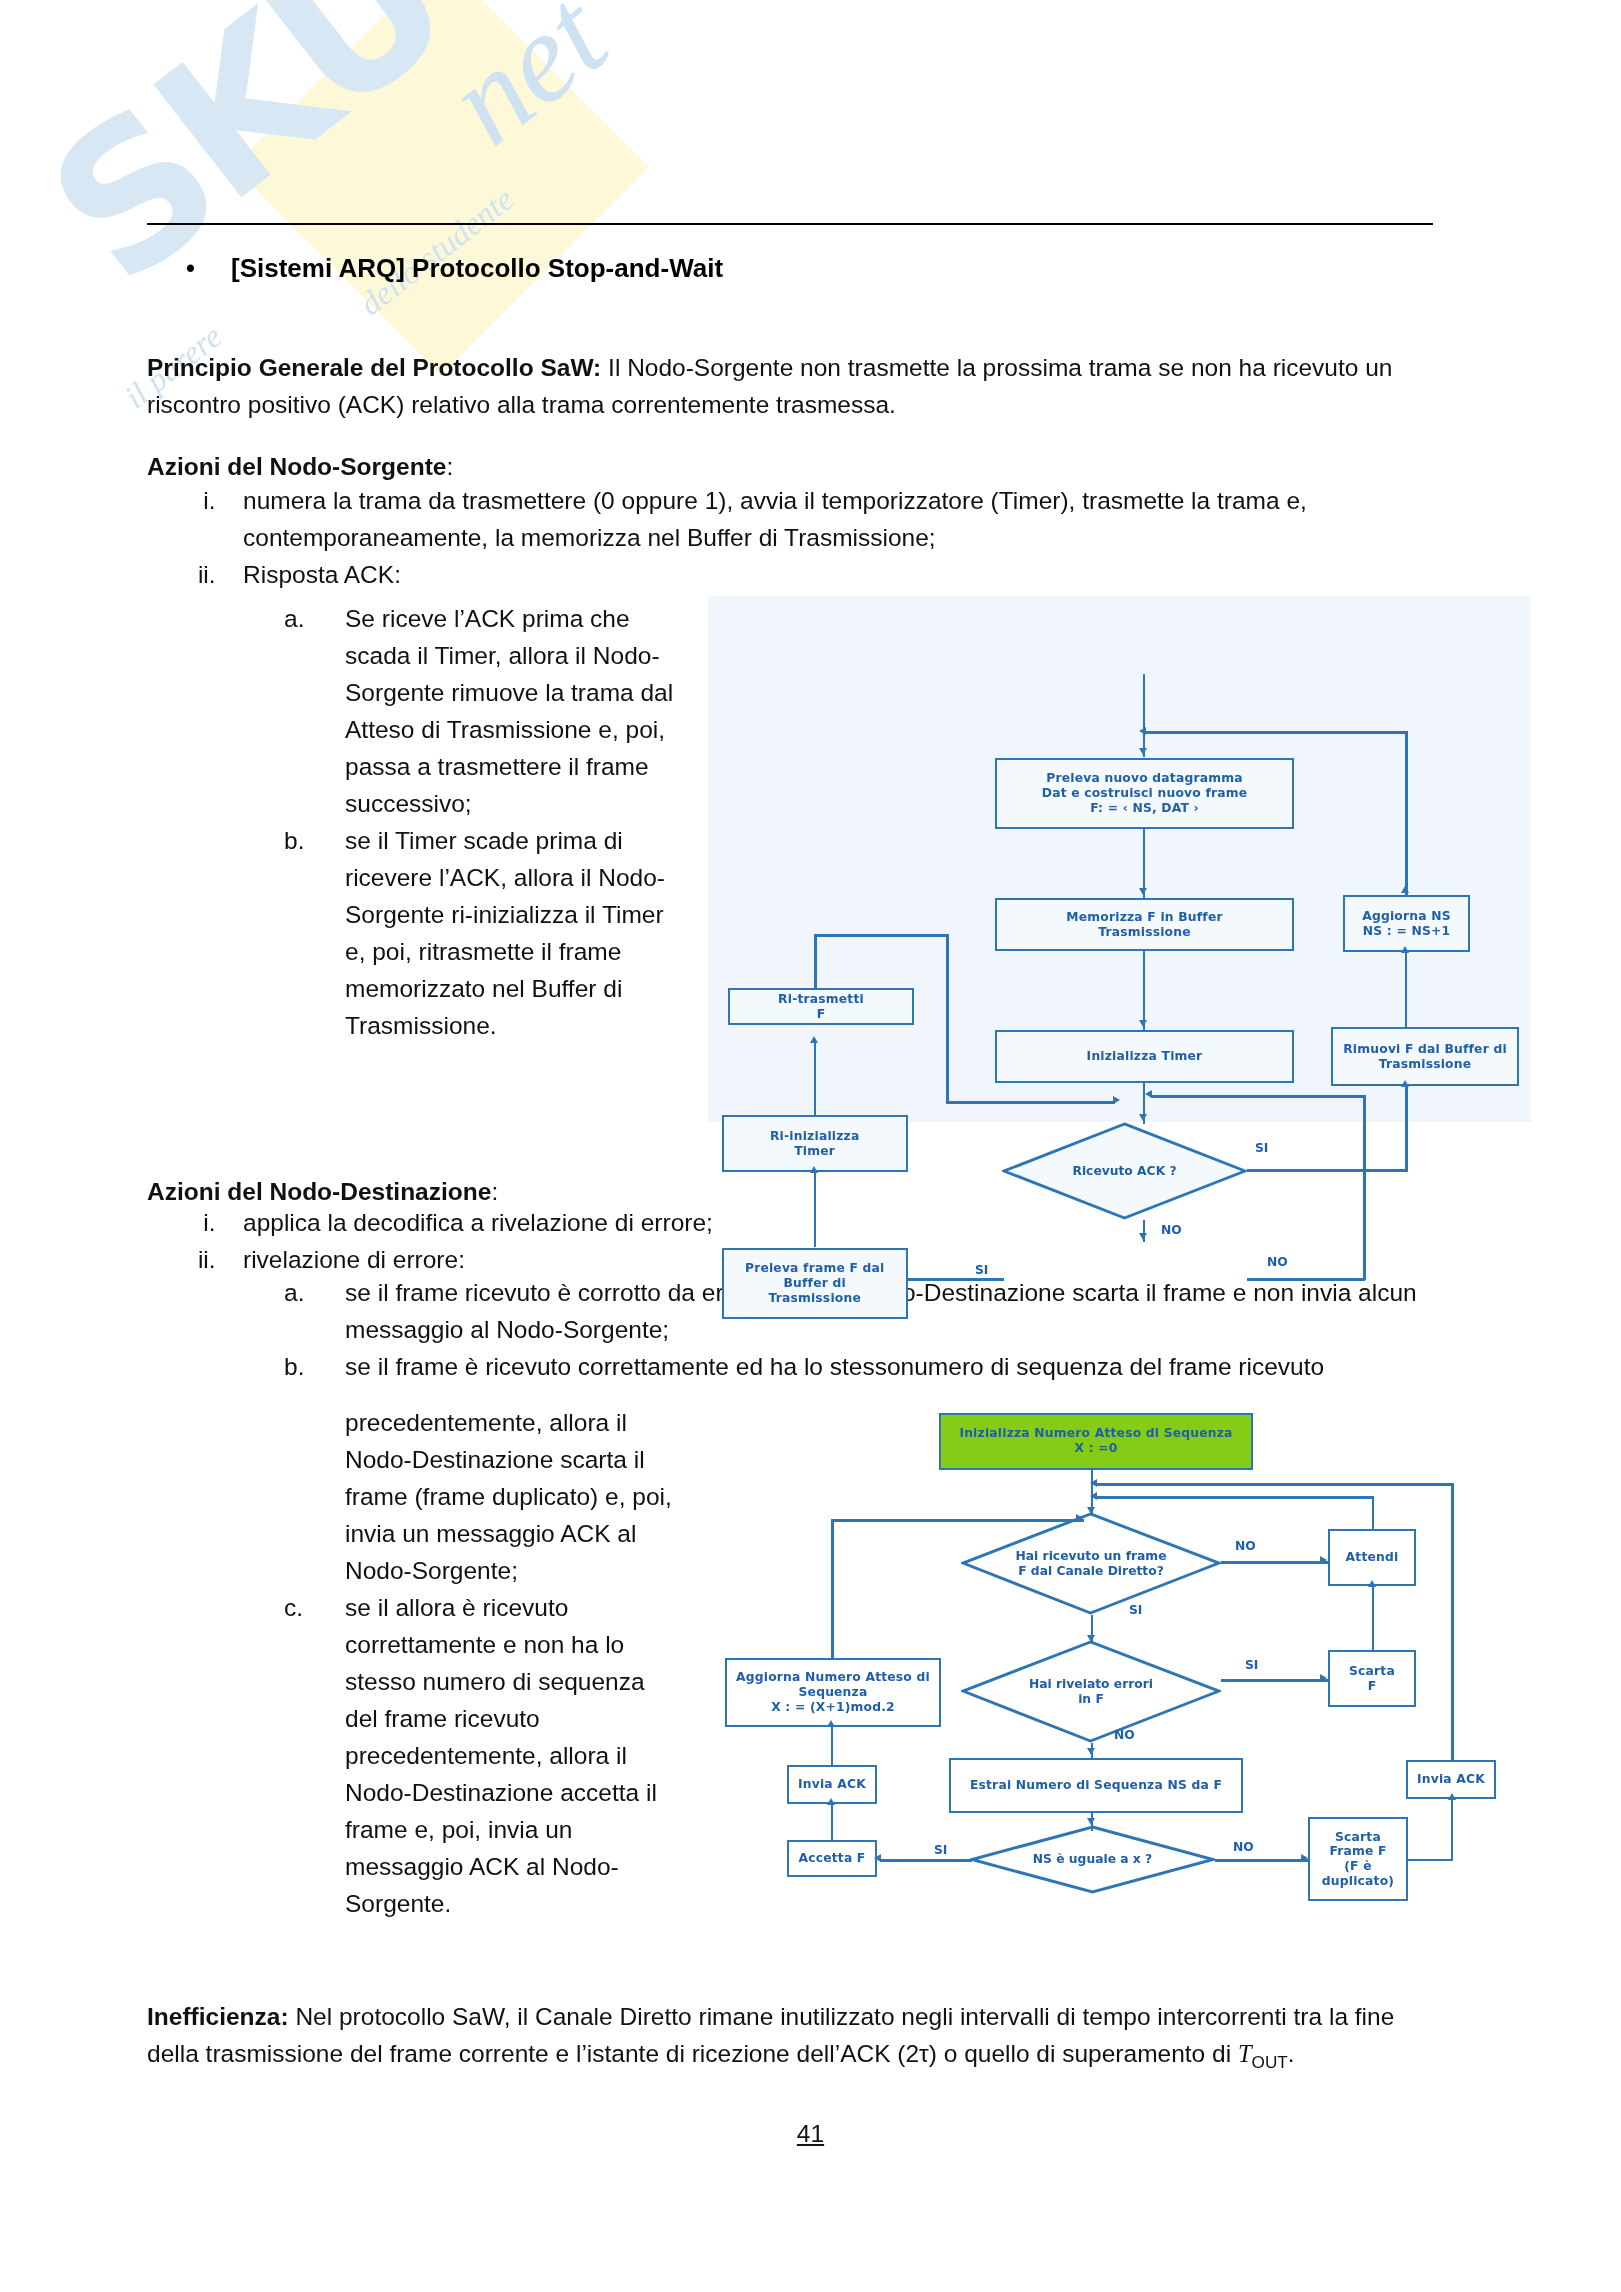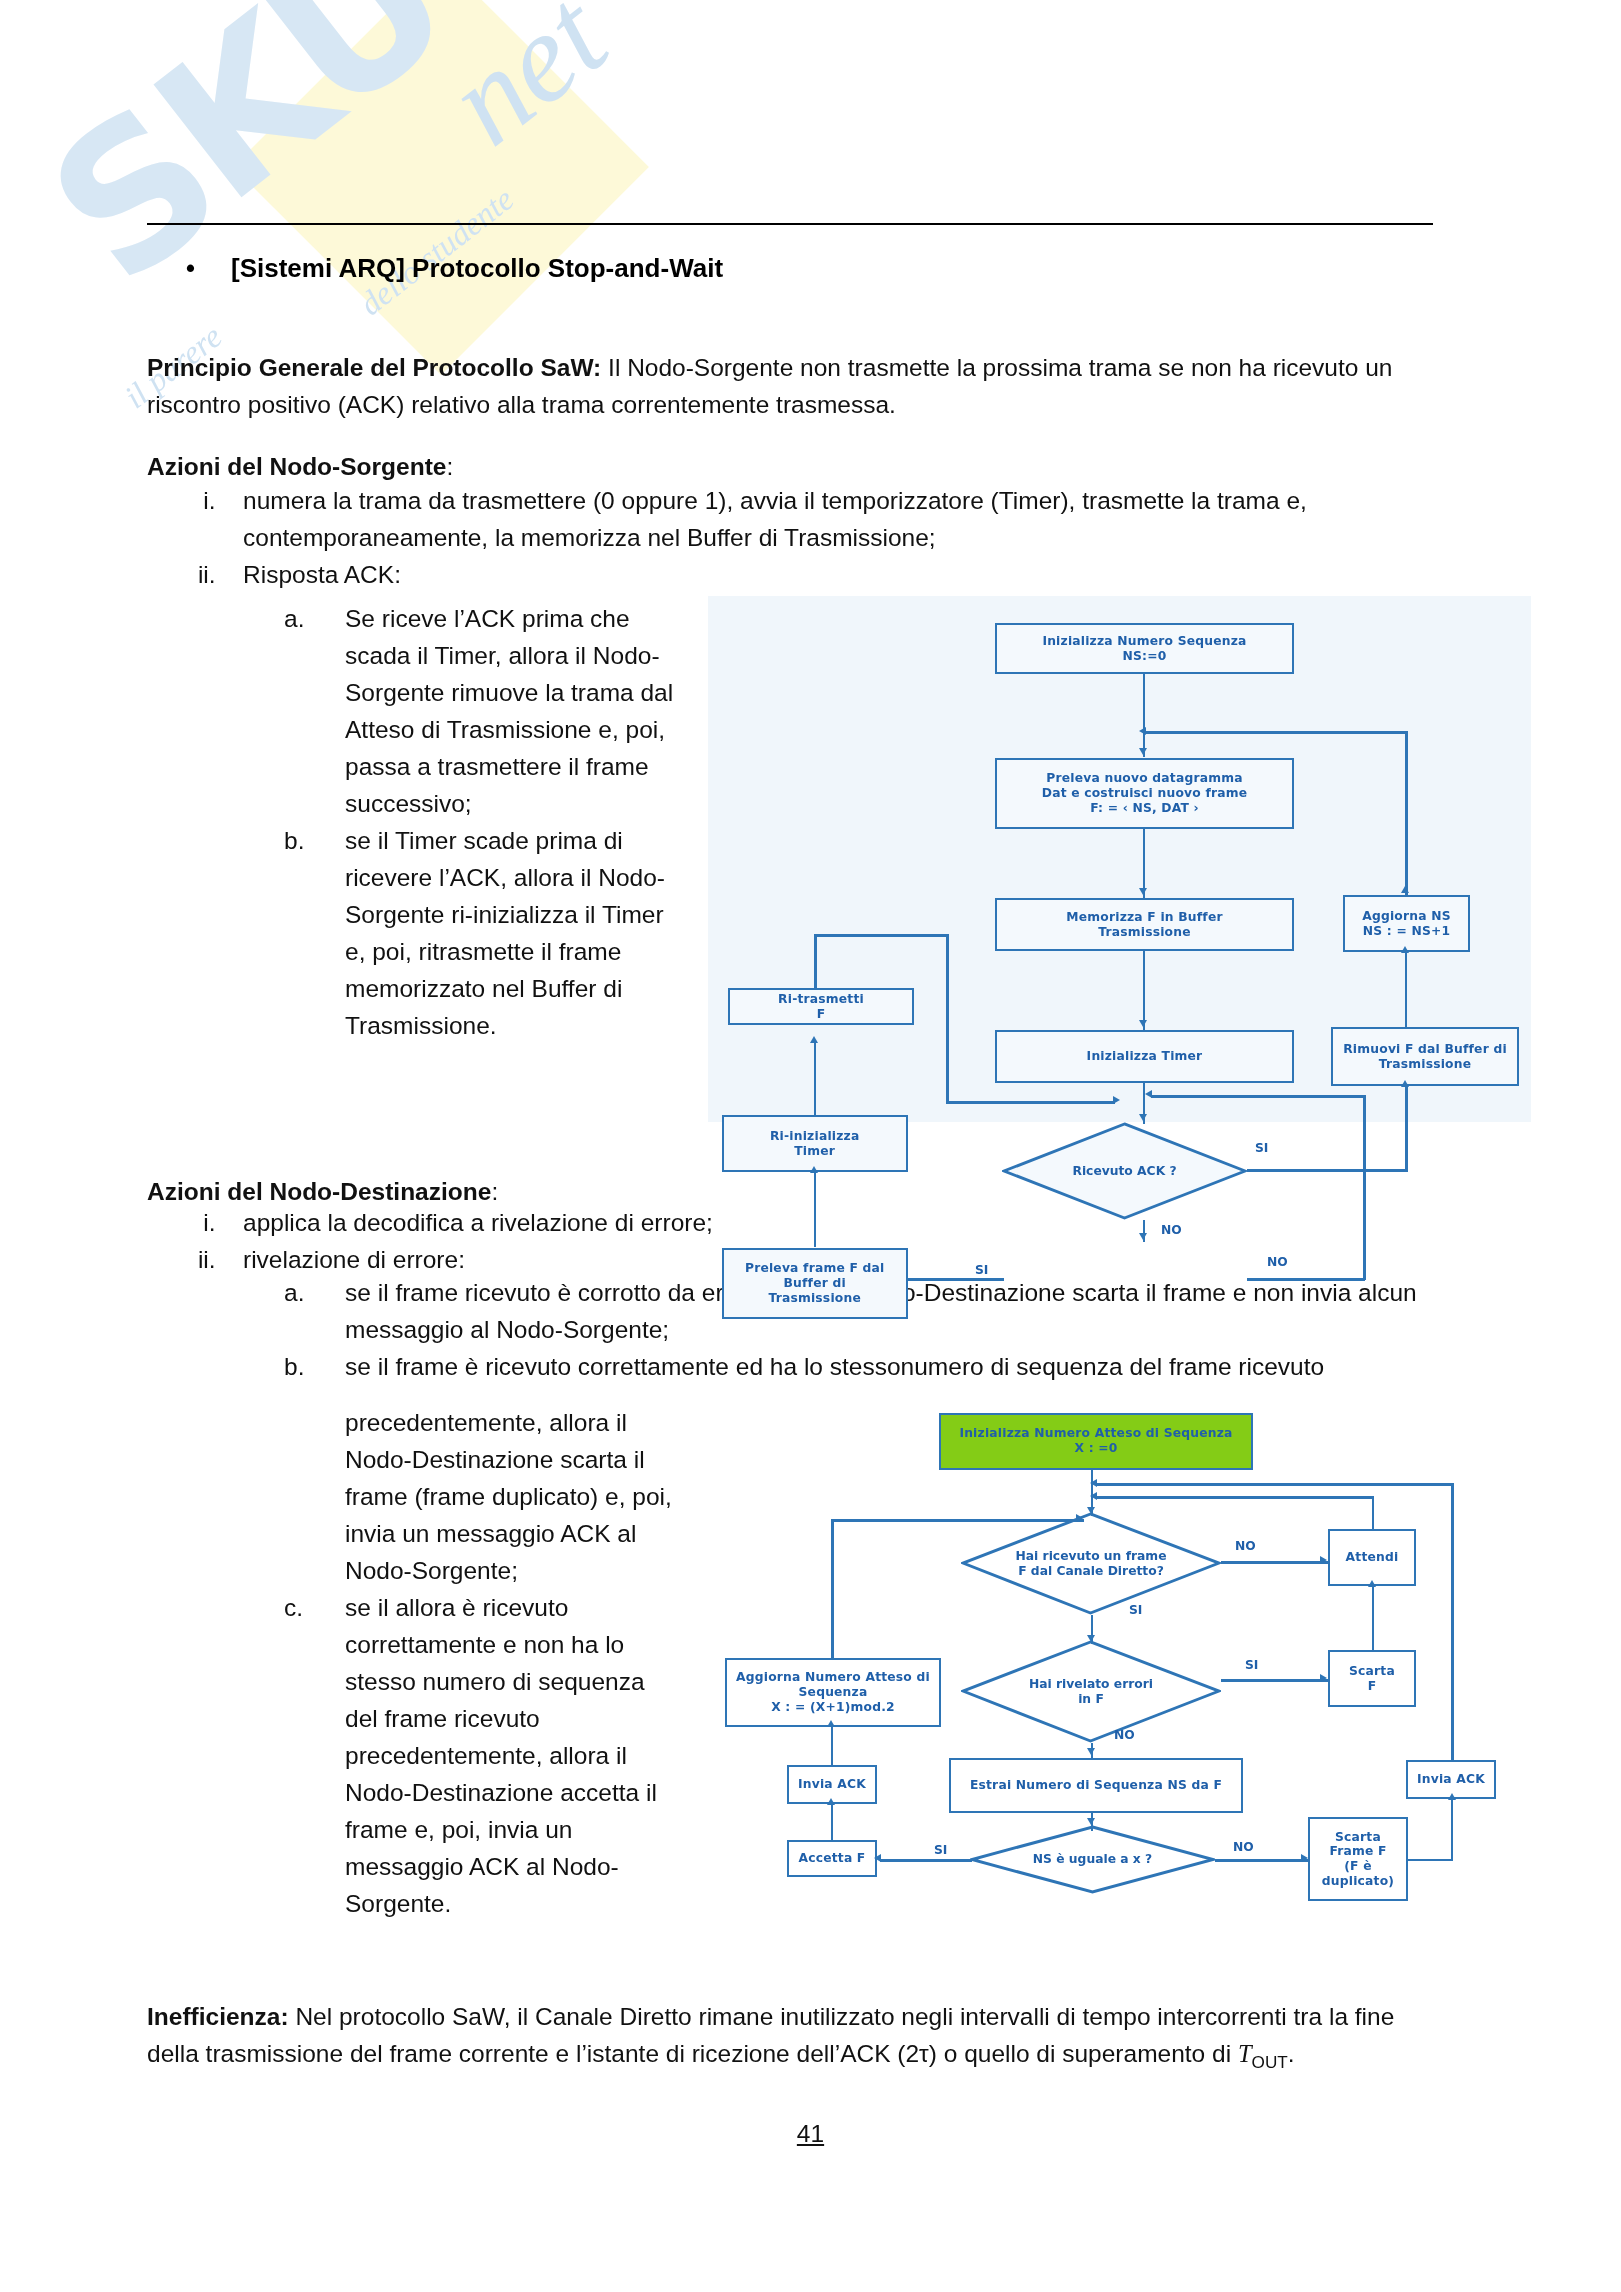--- a/index.html
+++ b/index.html
@@ -228,22 +228,20 @@
   </div>
 
   <div class="para p-ineff">
     <b>Inefficienza:</b><span> Nel protocollo SaW, il Canale Diretto rimane inutilizzato negli intervalli di tempo intercorrenti tra la fine della trasmissione del frame corrente e l’istante di ricezione dell’ACK (2τ) o quello di superamento di </span><i class="mathit">T</i><sub class="mathit">OUT</sub><span>.</span>
   </div>
 
   <div class="page-num">41</div>
 
   <div class="figure" id="fig1">
 
-    <div class="fig-box" style="left:287px; top:27.4px; width:299px; height:51px; white-space:pre-line;">Inizializza Numero Sequenza
-NS:=0</div>
 
     <div class="fig-box" style="left:287px; top:162px; width:299px; height:71px; white-space:pre-line;">Preleva nuovo datagramma
 Dat e costruisci nuovo frame
 F: = ‹ NS, DAT ›</div>
 
     <div class="fig-box" style="left:287px; top:302px; width:299px; height:53px; white-space:pre-line;">Memorizza F in Buffer
 Trasmissione</div>
 
     <div class="fig-box" style="left:287px; top:434px; width:299px; height:53px;">Inizializza Timer</div>
 

